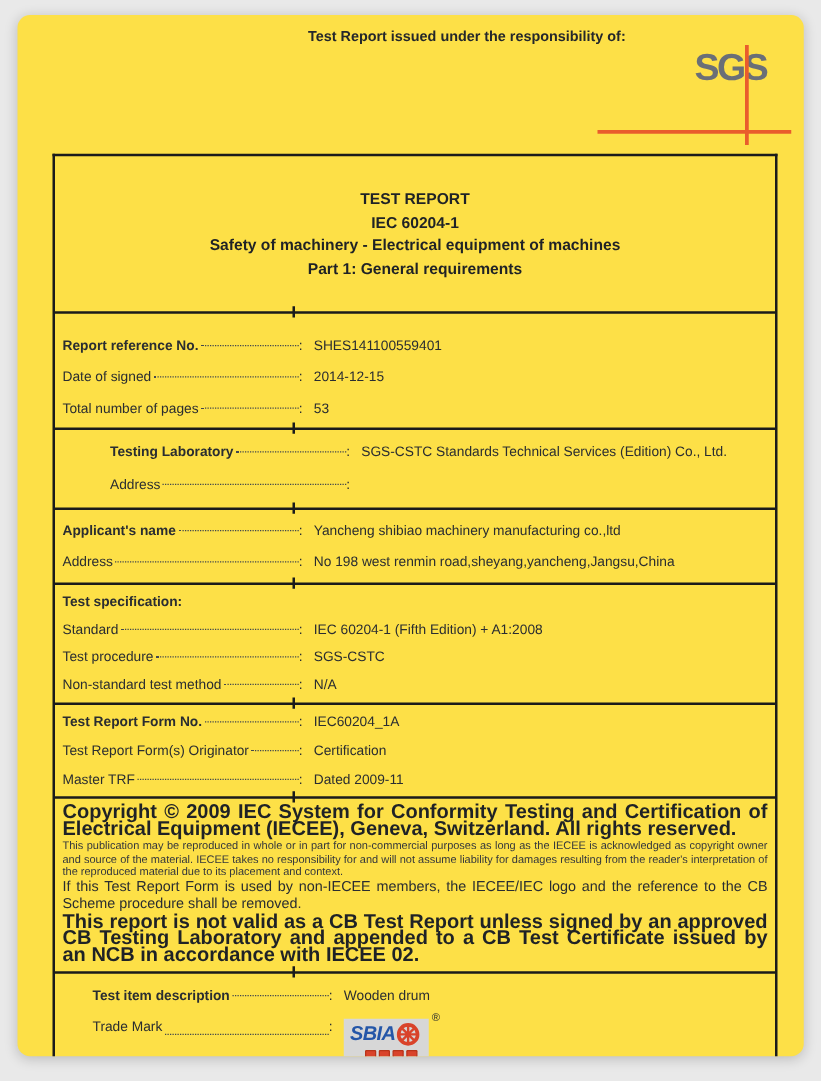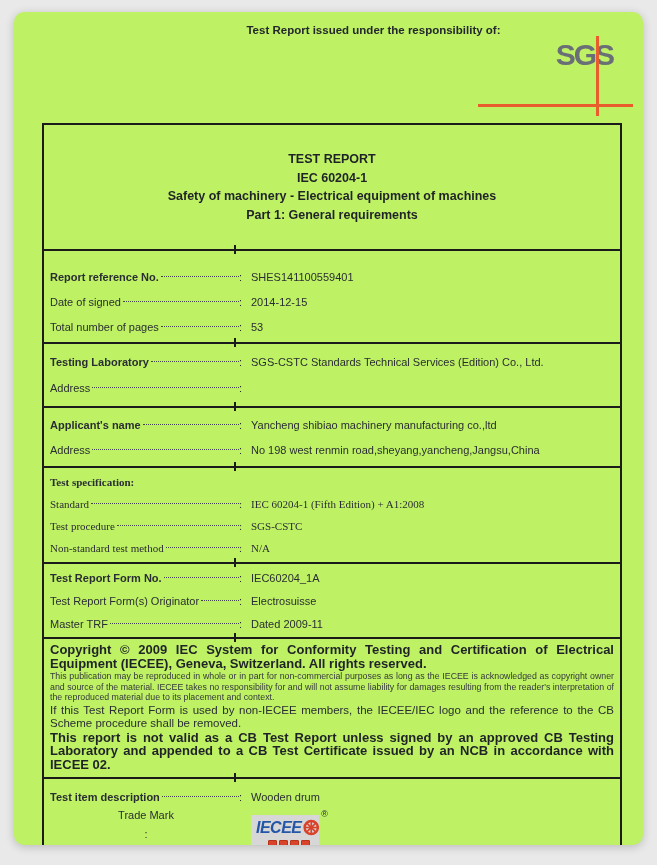--- a/index.html
+++ b/index.html
@@ -5,21 +5,21 @@
   html,body{margin:0;padding:0;}
   body{
     width:657px;height:865px;
     background:#e9e9e9;
     font-family:"Liberation Sans","DejaVu Sans",sans-serif;
     position:relative;
     overflow:hidden;
   }
   .page{
     position:absolute;left:14px;top:12px;width:629px;height:833px;
-    background:#bef264;border-radius:10px;
+    background:#fde047;border-radius:10px;
     box-shadow:0 2px 10px rgba(0,0,0,0.20);
     overflow:hidden;
   }
   .header-note{
     position:absolute;top:12px;left:0;width:100%;box-sizing:border-box;
     padding-left:90px;text-align:center;
     font-size:11.5px;font-weight:bold;color:#24272b;
   }
   
   .sgs-logo{position:absolute;top:28px;left:464px;width:155px;height:84px;}
@@ -47,34 +47,34 @@
 
   .row{display:flex;align-items:center;height:25px;font-size:11px;padding-left:6px;}
   .lbl{width:192px;flex-shrink:0;display:flex;align-items:stretch;}
   .lbl .txt{white-space:nowrap;align-self:center;}
   .b .lbl .txt{font-weight:bold;}
   .leader{flex:1;border-bottom:1.6px dotted #43474d;margin:0 0 6px 2px;align-self:flex-end;}
   .colon{align-self:center;}
   .val{margin-left:9px;white-space:nowrap;}
 
   .sec-a{padding:13px 0 3px;text-align:center;}
-  .sec-b{padding:5px 0;} .sec-b .row{height:26px;}
+  .sec-b{padding:5px 0;} .sec-b .row{height:26px;margin-left:38px;}
   .sec-c{padding:4px 0;}
-  .sec-d{padding:3px 0;} .sec-d .row{height:22px;font-family:Liberation Serif, serif;}
+  .sec-d{padding:3px 0;} .sec-d .row{height:22px;}
   .sec-e{padding:2px 0;} .sec-e .row{height:23px;}
 
   .sec-cp{padding:4px 6px 6px;}
-  .cp-bold{font-weight:bold;font-size:13px;line-height:13.5px;text-align:justify;color:#1f2226;}
+  .cp-bold{font-weight:bold;font-size:16px;line-height:13.5px;text-align:justify;color:#1f2226;}
   .cp-small{font-size:8.8px;line-height:10.6px;text-align:justify;color:#34373c;margin-top:1px;}
   .cp-normal{font-size:11.5px;line-height:13.5px;text-align:justify;margin-top:1px;}
 
   .sec-items{padding-top:5px;}
-  .sec-items .row{height:27px;}
+  .sec-items .row{height:27px;margin-left:24px;}
   .row-tm{height:56px !important;align-items:flex-start;}
-  .row-tm .lbl{height:25px;flex-direction:column;}
+  .row-tm .lbl{height:25px;}
 
   
   .tm-logo{
     position:relative;margin:6px 0 0 9px;width:68px;height:40px;
     background:#d7d7d7;box-sizing:border-box;padding:3px 0 0 5px;
   }
   .tm-main{display:flex;align-items:flex-start;height:21px;}
   .tm-text{color:#2456a8;font-weight:bold;font-style:italic;font-size:16px;letter-spacing:-0.5px;line-height:1.2;}
   .tm-wheel{margin-left:1px;margin-top:0px;}
   .tm-strip{display:flex;gap:2px;margin:1px 0 0 12px;}
@@ -212,21 +212,21 @@
             <span class="colon">:</span>
           </span>
         <span class="val">IEC60204_1A</span>
       </div>
       <div class="row">
         <span class="lbl">
             <span class="txt">Test Report Form(s) Originator</span>
             <span class="leader"></span>
             <span class="colon">:</span>
           </span>
-        <span class="val">Electrosuisse</span>
+        <span class="val">Certification</span>
       </div>
       <div class="row">
         <span class="lbl">
             <span class="txt">Master TRF</span>
             <span class="leader"></span>
             <span class="colon">:</span>
           </span>
         <span class="val">Dated 2009-11</span>
       </div>
     </div>
@@ -252,21 +252,21 @@
       <div class="row row-tm">
         <span class="lbl">
             <span class="txt">Trade Mark</span>
             <span class="leader"></span>
             <span class="colon">:</span>
           </span>
         <span class="val" style="margin-left:0;">
           <span class="tm-logo" style="display:block;">
             <span class="tm-reg">®</span>
             <span class="tm-main" style="display:flex;">
-              <span class="tm-text">IECEE</span>
+              <span class="tm-text">SBIA</span>
               <svg class="tm-wheel" width="19" height="19" viewBox="0 0 20 20">
                 <circle cx="10" cy="10" r="8" fill="none" stroke="#d9432a" stroke-width="3"></circle>
                 <g stroke="#d9432a" stroke-width="2">
                   <line x1="10" y1="2" x2="10" y2="18"></line>
                   <line x1="2" y1="10" x2="18" y2="10"></line>
                   <line x1="4.3" y1="4.3" x2="15.7" y2="15.7"></line>
                   <line x1="15.7" y1="4.3" x2="4.3" y2="15.7"></line>
                 </g>
                 <circle cx="10" cy="10" r="2.5" fill="#d9432a"></circle>
               </svg>

